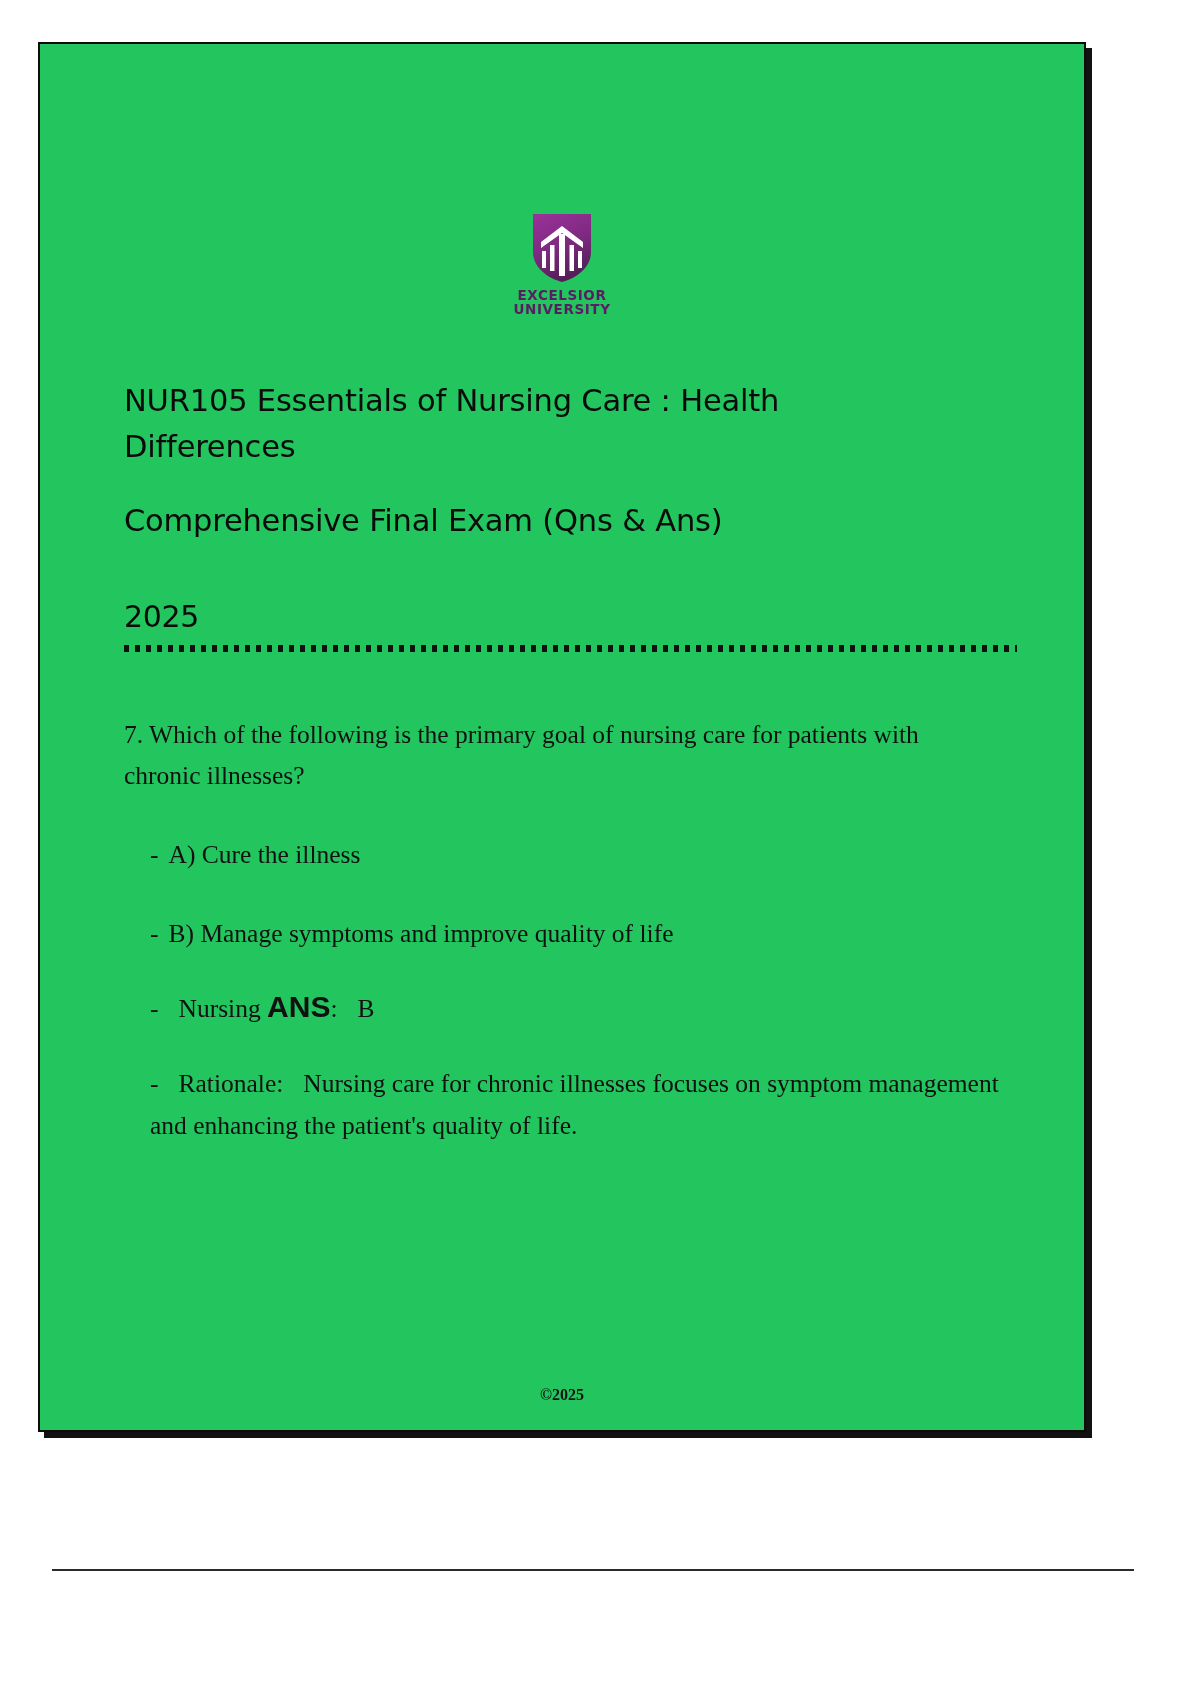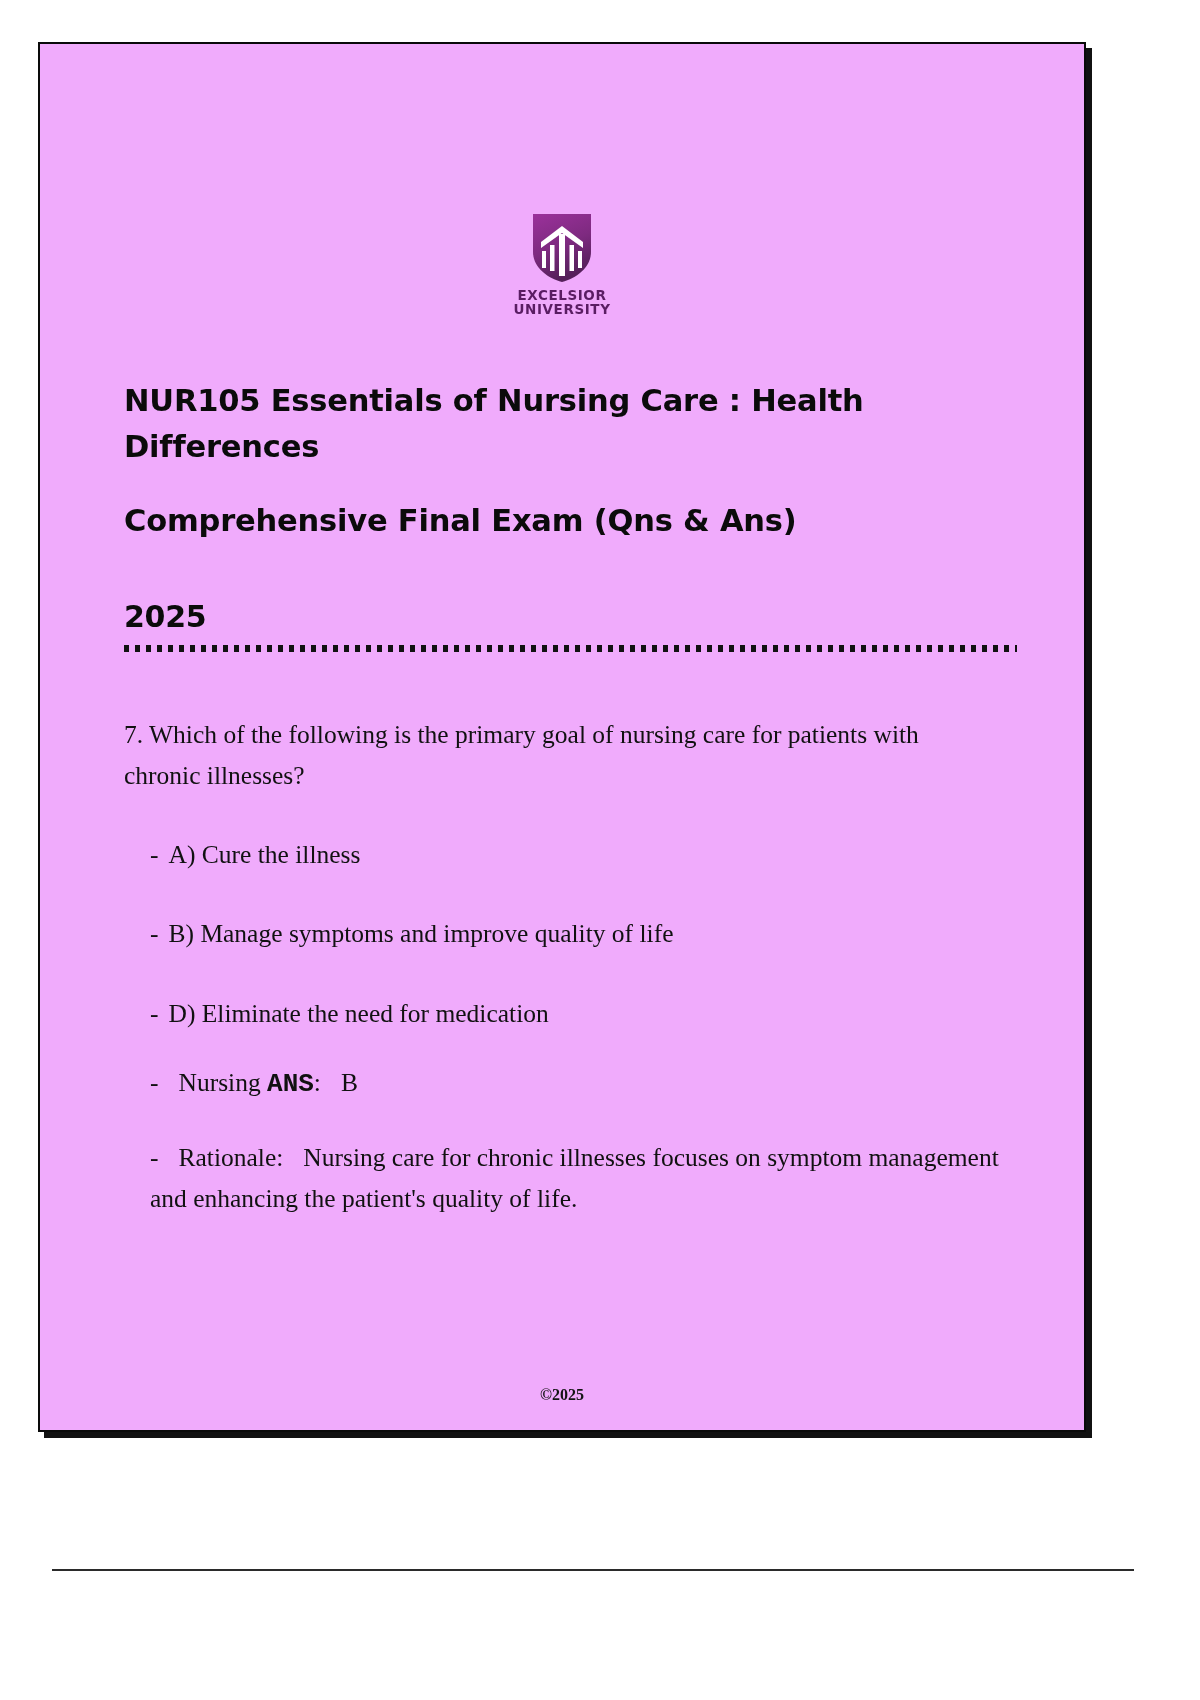--- a/index.html
+++ b/index.html
@@ -15,21 +15,21 @@
     font-family: "Liberation Serif", serif;
   }
 
   
   #page-sheet {
     position: absolute;
     left: 38px;
     top: 42px;
     width: 1048px;
     height: 1390px;
-    background: #f0abfc;
+    background: #22c55e;
     border: 2px solid #0a0a0a;
     box-sizing: border-box;
   }
   
   #page-shadow-right {
     position: absolute;
     left: 1086px;
     top: 48px;
     width: 6px;
     height: 1390px;
@@ -71,21 +71,21 @@
     color: #5a1d63;
     text-align: center;
     white-space: pre-line;
   }
 
   
   .doc-heading {
     margin: 0;
     padding: 0;
     font-family: "DejaVu Sans", sans-serif;
-    font-weight: 700;
+    font-weight: 400;
     font-size: 30.5px;
     line-height: 1.5;
     letter-spacing: -0.2px;
     color: #0b0b0b;
     max-width: 800px;
   }
   #heading-title { margin-top: 62px; }
   #heading-subtitle { margin-top: 28px; }
   #heading-year {
     margin-top: 50px;
@@ -121,23 +121,23 @@
     padding-left: 26px;
     max-width: 872px;
   }
   .option-row.tight { margin-top: 28px; }
 
   .opt-dash { display: inline; }
   .opt-gap-wide { display: inline-block; width: 20px; }
   .opt-gap-small { display: inline-block; width: 10px; }
 
   .ans-strong {
-    font-family: Liberation Mono, monospace;
+    font-family: Liberation Sans, sans-serif;
     font-weight: 700;
-    font-size: 26px;
+    font-size: 30px;
   }
 
   #rationale-row {
     margin-top: 32px;
     max-width: 880px;
   }
   #rationale-row .hang {
     padding-left: 26px;
     display: block;
   }
@@ -211,23 +211,20 @@
 
     <p class="body-text option-row">
       <span class="opt-dash">-</span><span class="opt-gap-small"></span><span>A) Cure the illness</span>
     </p>
 
     <p class="body-text option-row">
       <span class="opt-dash">-</span><span class="opt-gap-small"></span><span>B) Manage symptoms and improve quality of life</span>
     </p>
 
 
-    <p class="body-text option-row">
-      <span class="opt-dash">-</span><span class="opt-gap-small"></span><span>D) Eliminate the need for medication</span>
-    </p>
 
     <p class="body-text option-row tight">
       <span class="opt-dash">-</span><span class="opt-gap-wide"></span><span>Nursing</span>&nbsp;<span class="ans-strong">ANS</span><span>:</span><span class="opt-gap-wide"></span><span>B</span>
     </p>
 
     <p class="body-text" id="rationale-row">
       <span class="hang"><span class="opt-dash">-</span><span class="opt-gap-wide"></span><span>Rationale:</span><span class="opt-gap-wide"></span><span>Nursing care for chronic illnesses focuses on symptom management and enhancing the patient's quality of life.</span></span>
     </p>
 
   </div>

